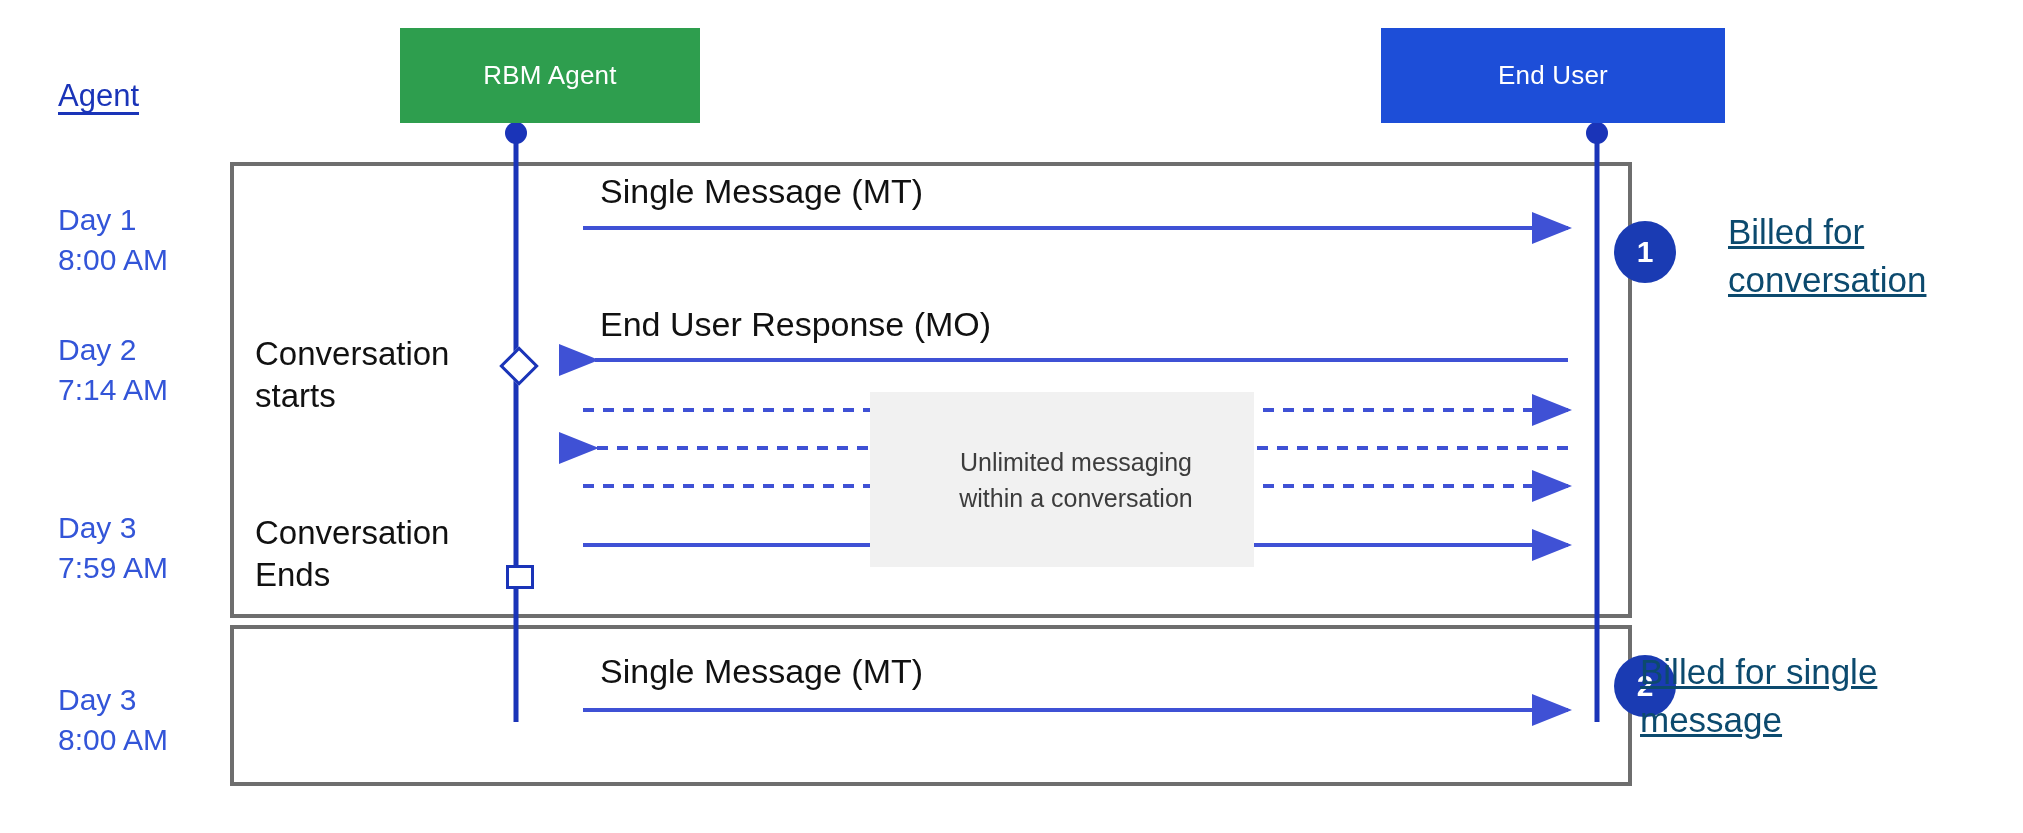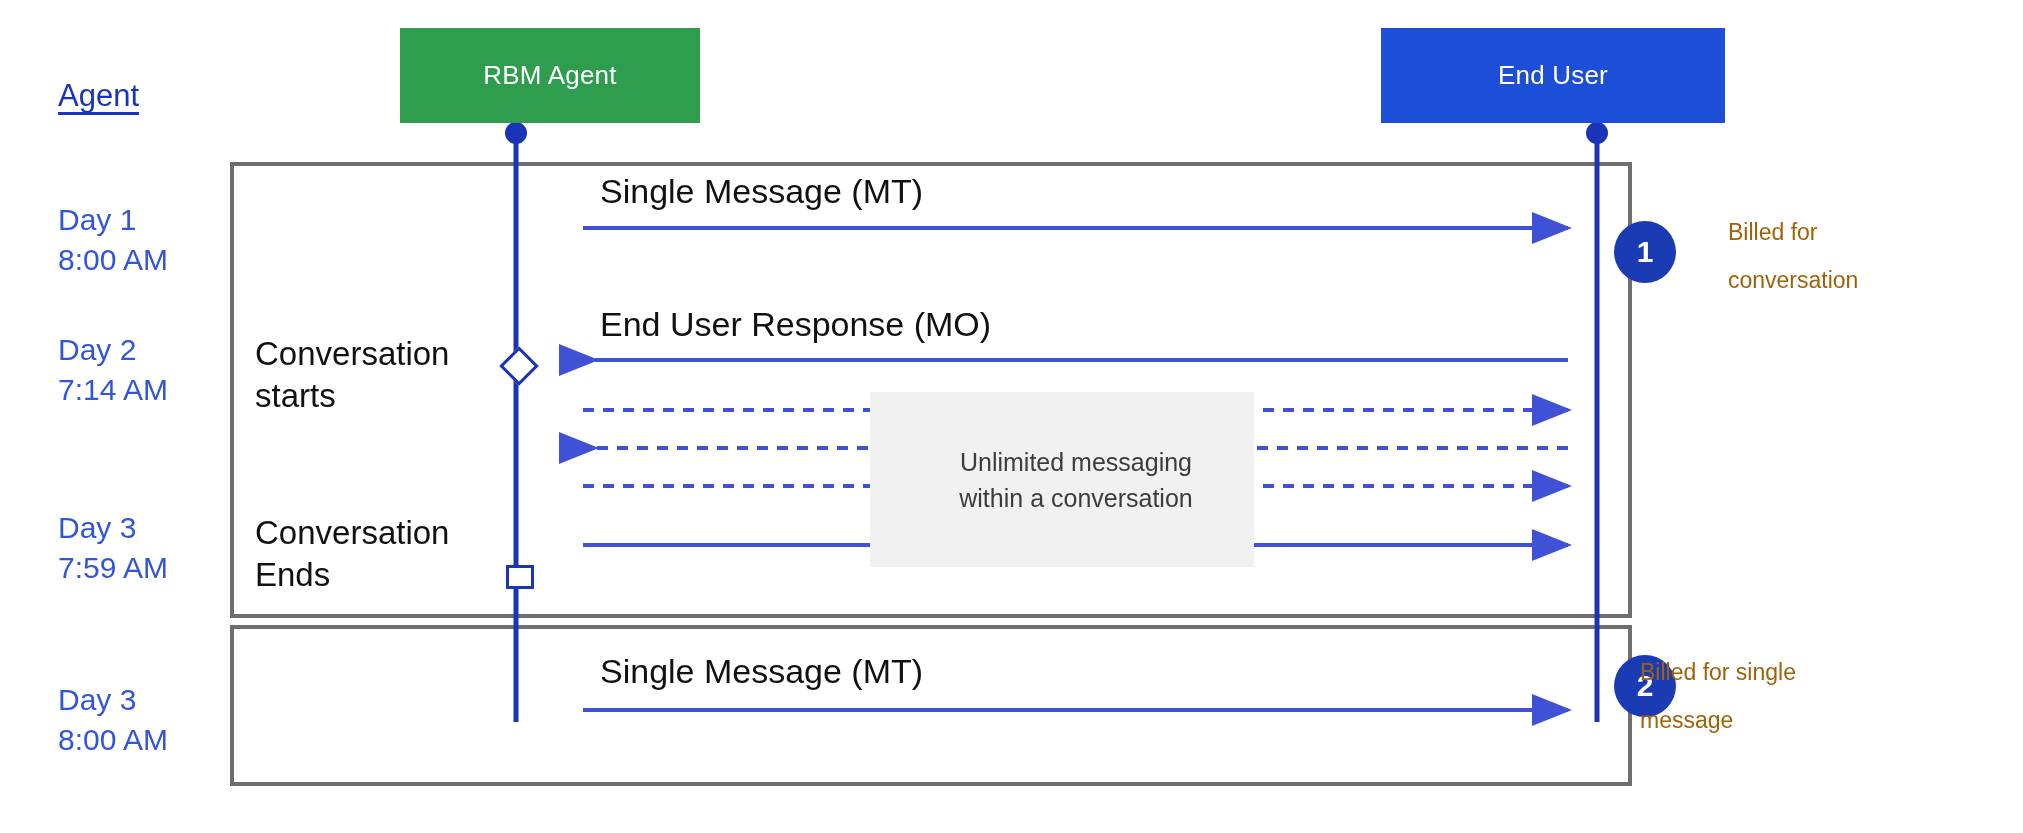--- a/index.html
+++ b/index.html
@@ -28,21 +28,21 @@
   
   .note{left:870px;top:392px;width:356px;height:175px;background:#F1F1F1;
         display:flex;align-items:center;justify-content:center;padding-left:28px;}
   .note-text{color:#3C3C3C;font-size:25px;line-height:36px;text-align:center;
              white-space:pre-line;}
 
   
   .badge{width:62px;height:62px;border-radius:50%;background:#1A3BB3;
          color:#fff;font-size:30px;font-weight:bold;
          display:flex;align-items:center;justify-content:center;}
-  .badge-text{color:#a16207;font-size:23px;line-height:48px;white-space:pre-line;}
+  .badge-text{color:#0c4a6e;font-size:35px;line-height:48px;white-space:pre-line;text-decoration:underline;}
 
   
   .diamond{width:22px;height:22px;background:#fff;border:3px solid #1A34B8;
            transform:rotate(45deg);}
   .square{width:22px;height:18px;background:#fff;border:3px solid #1A34B8;}
 
   svg{overflow:visible;}
 </style>
 </head>
 <body>

